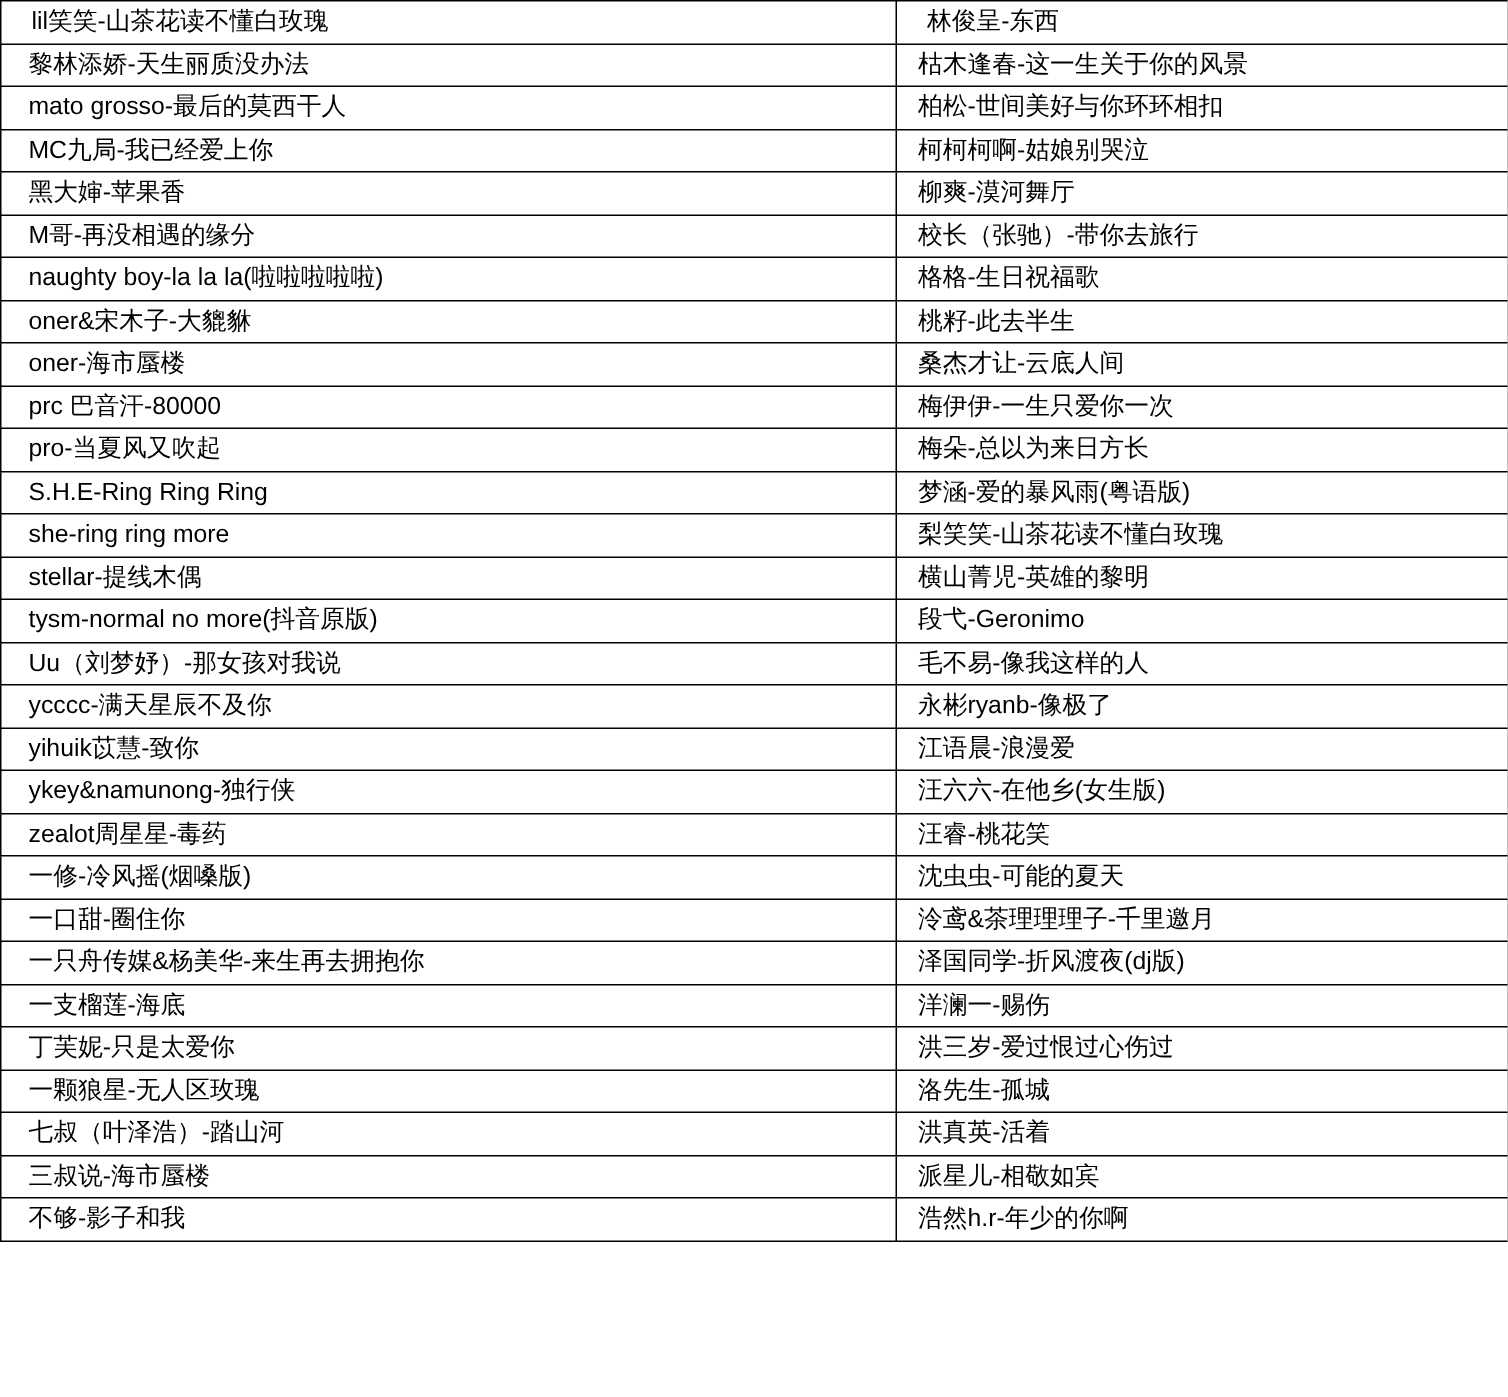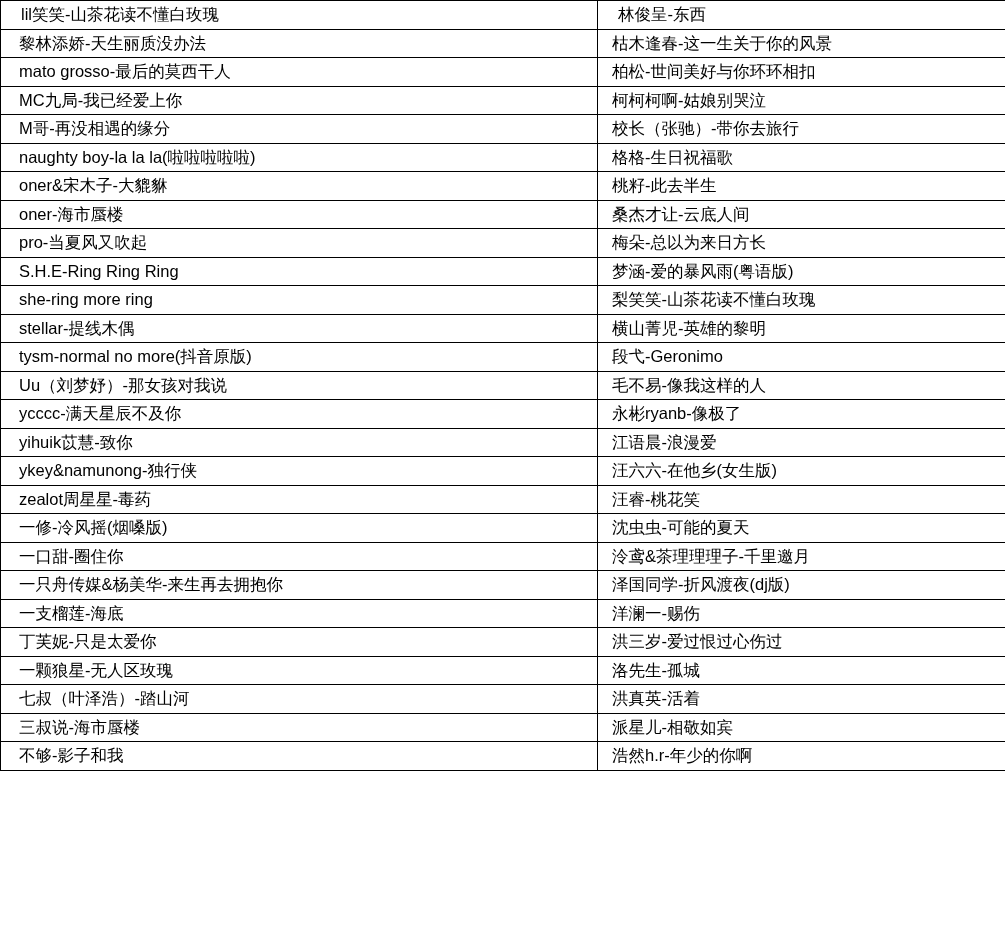--- a/index.html
+++ b/index.html
@@ -58,45 +58,53 @@
       </tr>
       <tr>
         <td class="col-left">mato grosso-最后的莫西干人</td>
         <td class="col-right">柏松-世间美好与你环环相扣</td>
       </tr>
       <tr>
         <td class="col-left">MC九局-我已经爱上你</td>
         <td class="col-right">柯柯柯啊-姑娘别哭泣</td>
       </tr>
       <tr>
+        <td class="col-left">黑大婶-苹果香</td>
+        <td class="col-right">柳爽-漠河舞厅</td>
+      </tr>
+      <tr>
         <td class="col-left">M哥-再没相遇的缘分</td>
         <td class="col-right">校长（张驰）-带你去旅行</td>
       </tr>
       <tr>
         <td class="col-left">naughty boy-la la la(啦啦啦啦啦)</td>
         <td class="col-right">格格-生日祝福歌</td>
       </tr>
       <tr>
         <td class="col-left">oner&amp;宋木子-大貔貅</td>
         <td class="col-right">桃籽-此去半生</td>
       </tr>
       <tr>
         <td class="col-left">oner-海市蜃楼</td>
         <td class="col-right">桑杰才让-云底人间</td>
       </tr>
       <tr>
+        <td class="col-left">prc 巴音汗-80000</td>
+        <td class="col-right">梅伊伊-一生只爱你一次</td>
+      </tr>
+      <tr>
         <td class="col-left">pro-当夏风又吹起</td>
         <td class="col-right">梅朵-总以为来日方长</td>
       </tr>
       <tr>
         <td class="col-left">S.H.E-Ring Ring Ring</td>
         <td class="col-right">梦涵-爱的暴风雨(粤语版)</td>
       </tr>
       <tr>
-        <td class="col-left">she-ring more ring</td>
+        <td class="col-left">she-ring ring more</td>
         <td class="col-right">梨笑笑-山茶花读不懂白玫瑰</td>
       </tr>
       <tr>
         <td class="col-left">stellar-提线木偶</td>
         <td class="col-right">横山菁児-英雄的黎明</td>
       </tr>
       <tr>
         <td class="col-left">tysm-normal no more(抖音原版)</td>
         <td class="col-right">段弋-Geronimo</td>
       </tr>

